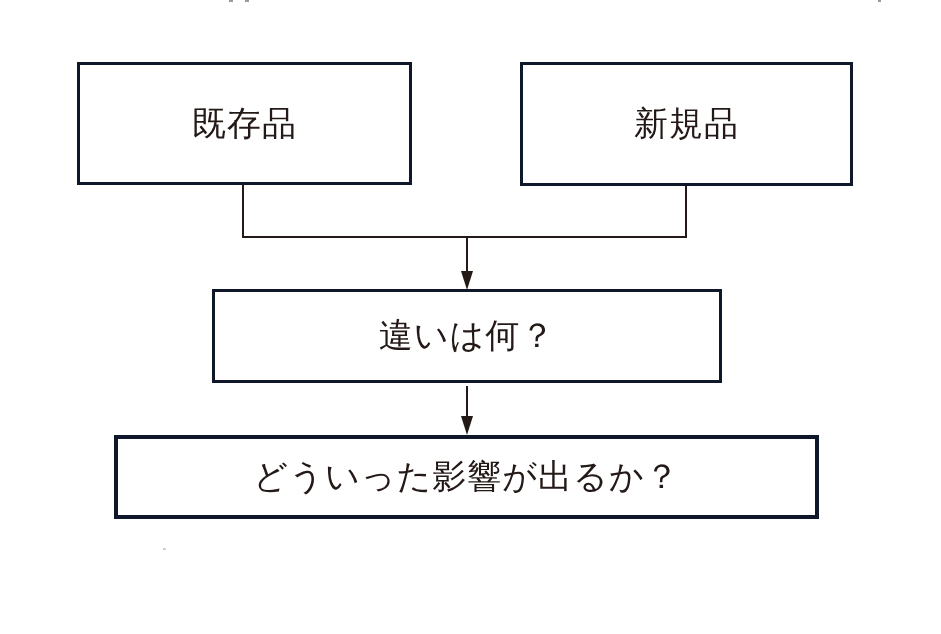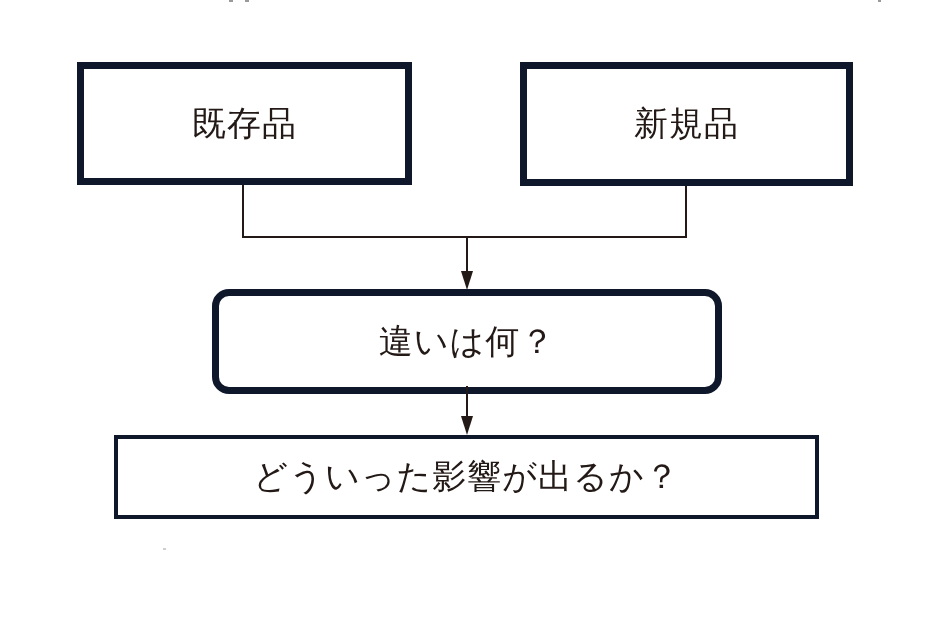--- a/index.html
+++ b/index.html
@@ -11,36 +11,36 @@
     position: relative;
     width: 941px;
     height: 634px;
     background: #ffffff;
     overflow: hidden;
     font-family: "Liberation Sans", sans-serif;
   }
   .node {
     position: absolute;
     background: #ffffff;
-    border: 7px solid #0f172a;
+    border: 3px solid #0f172a;
     box-sizing: border-box;
     display: flex;
     align-items: center;
     justify-content: center;
   }
   .node-label {
     color: #231916;
     font-size: 34px;
     letter-spacing: 1px;
     font-weight: 400;
     white-space: nowrap;
   }
   .node-existing { left: 77px;  top: 62px;  width: 335px; height: 123px; }
   .node-new      { left: 520px; top: 62px;  width: 333px; height: 124px; }
-  .node-diff     { left: 212px; top: 289px; width: 510px; height: 105px; border-radius: 17px;  }
+  .node-diff     { left: 212px; top: 289px; width: 510px; height: 94px;  }
   .node-impact   { left: 114px; top: 435px; width: 705px; height: 84px; border-width: 4px; text-align: center; }
 
   .line {
     position: absolute;
     background: #231916;
   }
   .line-v-existing { left: 242px; top: 185px; width: 2px; height: 53px; }
   .line-v-new      { left: 685px; top: 186px; width: 2px; height: 52px; }
   .line-h-merge    { left: 242px; top: 236px; width: 445px; height: 2px; }
   .line-stem-1     { left: 466px; top: 237px; width: 2px; height: 38px; }

